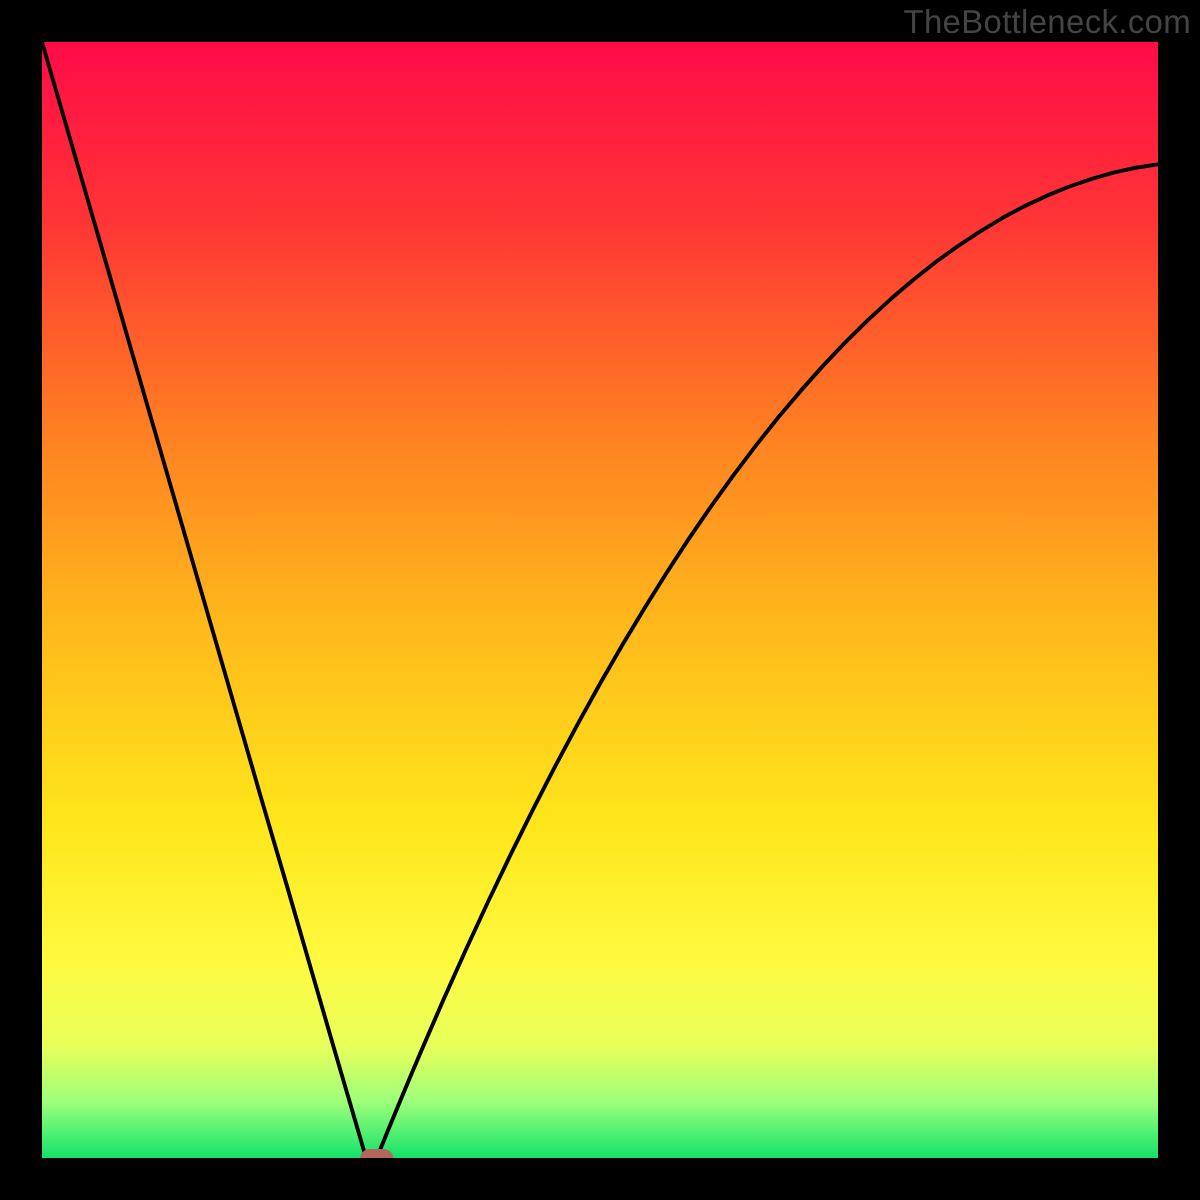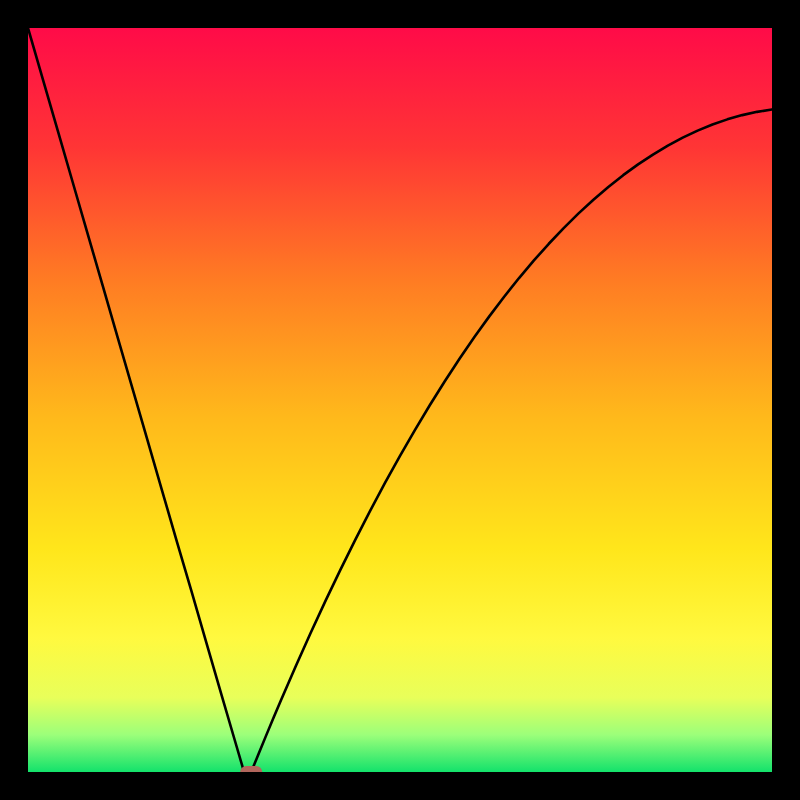--- a/index.html
+++ b/index.html
@@ -38,20 +38,21 @@
     font-size: 22px;
     font-weight: 500;
     letter-spacing: 0.2px;
     user-select: none;
   }
 </style>
 </head>
 <body>
 
 <div class="frame">
+  <div class="watermark">TheBottleneck.com</div>
   <div class="plot-area">
     <svg viewBox="0 0 744 744">
       <defs>
         <linearGradient id="bg-grad" x1="0" y1="0" x2="0" y2="1">
             <stop offset="0%" stop-color="#ff0b48"></stop>
             <stop offset="16%" stop-color="#ff3535"></stop>
             <stop offset="34%" stop-color="#ff7c23"></stop>
             <stop offset="52%" stop-color="#ffb81b"></stop>
             <stop offset="70%" stop-color="#ffe61b"></stop>
             <stop offset="82%" stop-color="#fff93f"></stop>

